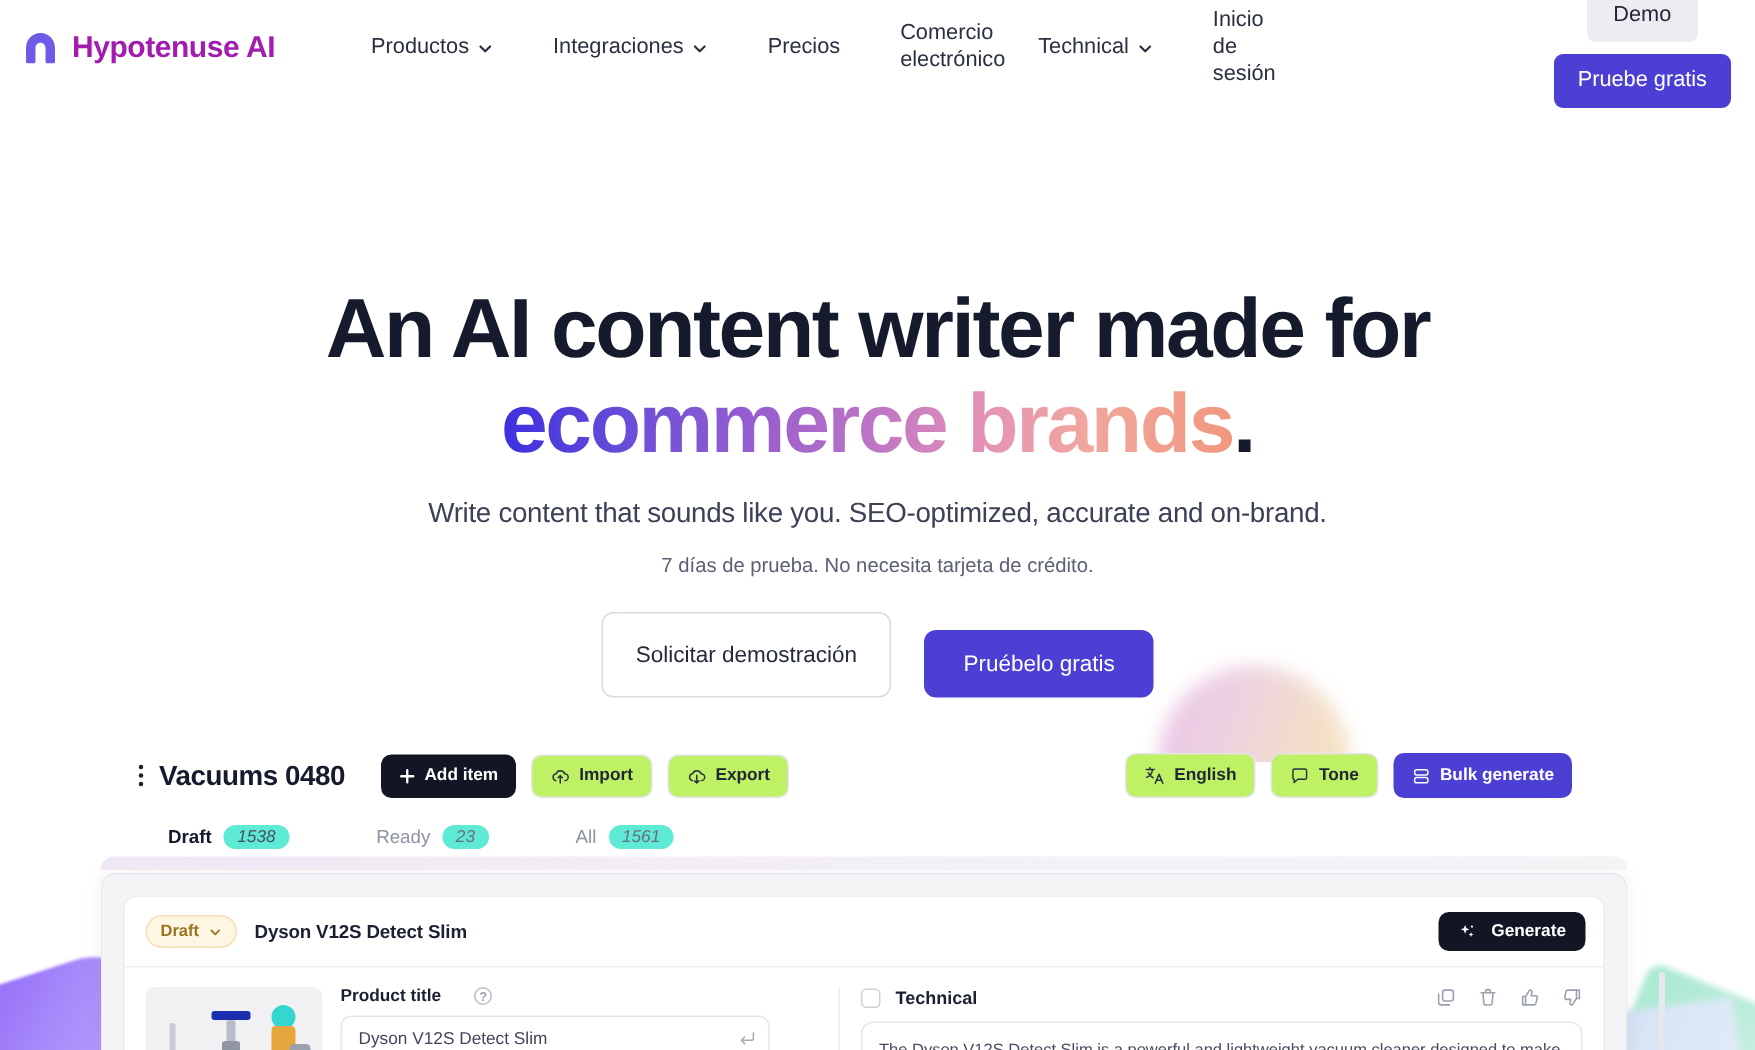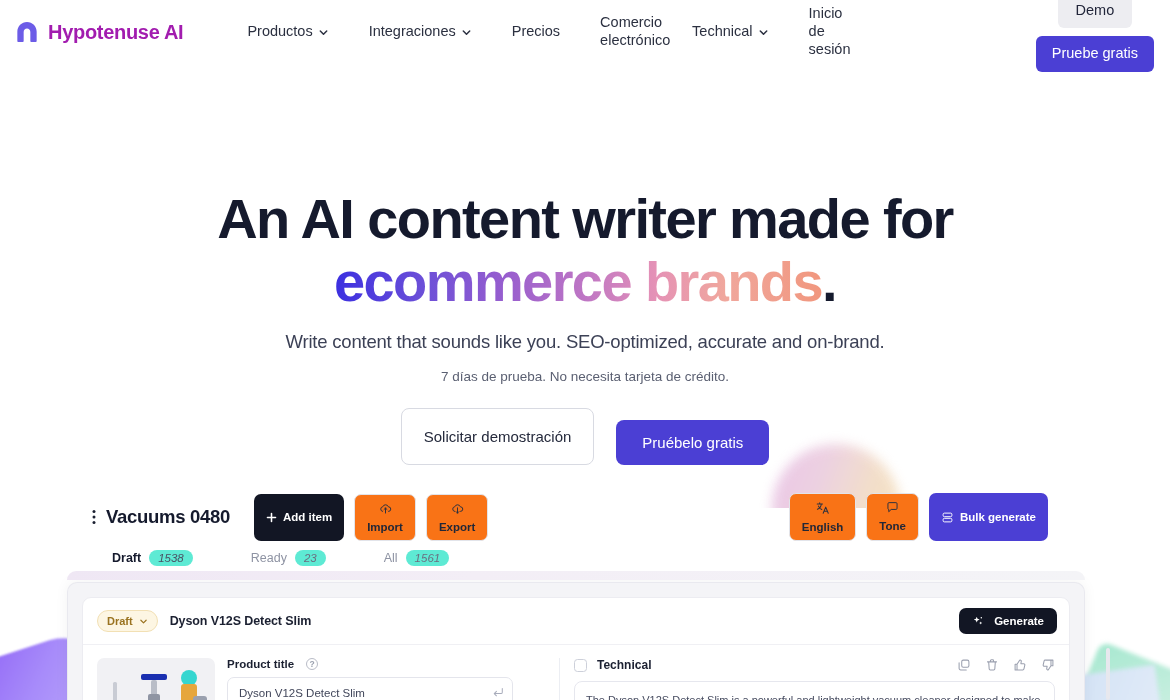--- a/index.html
+++ b/index.html
@@ -132,21 +132,21 @@
   }
   .dots-v { width: 4px; height: 16px; margin-right: 10px; flex:none; }
   .mock-title { font-size: 18.5px; font-weight: 700; color: #151a2d; letter-spacing: -.3px; margin-right: 24px; }
   .tb-btn {
     display: inline-flex; align-items: center; gap: 6px;
     font-size: 11.5px; font-weight: 600; border-radius: 7px;
     padding: 7px 12px; cursor: pointer; white-space: nowrap;
     font-family: Liberation Sans, sans-serif;
   }
   .tb-dark { background: #121624; color: #fff; border: none; }
-  .tb-light { background: #f97316; color: #222737; border: 1px solid #e2e4ea; flex-direction: column; }
+  .tb-light { background: #bef264; color: #222737; border: 1px solid #e2e4ea; }
   .tb-purple { background: #4b3fd4; color: #fff; border: none; }
   .tb-group { display: flex; gap: 10px; }
   .spacer { flex: 1; }
 
   .mock-tabs { display: flex; align-items: center; gap: 0; padding: 14px 0 0 112px; }
   .tab {
     display: inline-flex; align-items: center; gap: 8px;
     padding: 0 0 9px 0; margin-right: 58px; cursor: pointer;
     font-size: 12.5px; color: #8e93a3; position: relative;
   }
@@ -193,21 +193,21 @@
     font-family: inherit;
   }
   .card-body { display: flex; gap: 14px; padding: 13px 14px 0 14px; }
   .col-left { display: flex; gap: 12px; flex: 0 0 448px; }
   .thumb {
     width: 118px; height: 78px; background: #f1f1f4; border-radius: 7px;
     display: flex; align-items: flex-end; justify-content: center; gap: 5px;
     padding-bottom: 2px; overflow: hidden; flex: none;
   }
   .field-label {
-    display: flex; align-items: center; gap: 12px;
+    display: flex; align-items: center; gap: 22px;
     font-size: 11.5px; font-weight: 700; color: #1b2031; margin-bottom: 7px;
   }
   .info-i {
     width: 12px; height: 12px; border-radius: 50%;
     border: 1.2px solid #b9bcc7; color: #9aa0ae;
     font-size: 8.5px; line-height: 10px; text-align: center; font-weight: 700;
   }
   .text-input {
     width: 100%; border: 1px solid #e4e5ec; border-radius: 7px;
     background: #fff; padding: 9px 28px 9px 11px;

